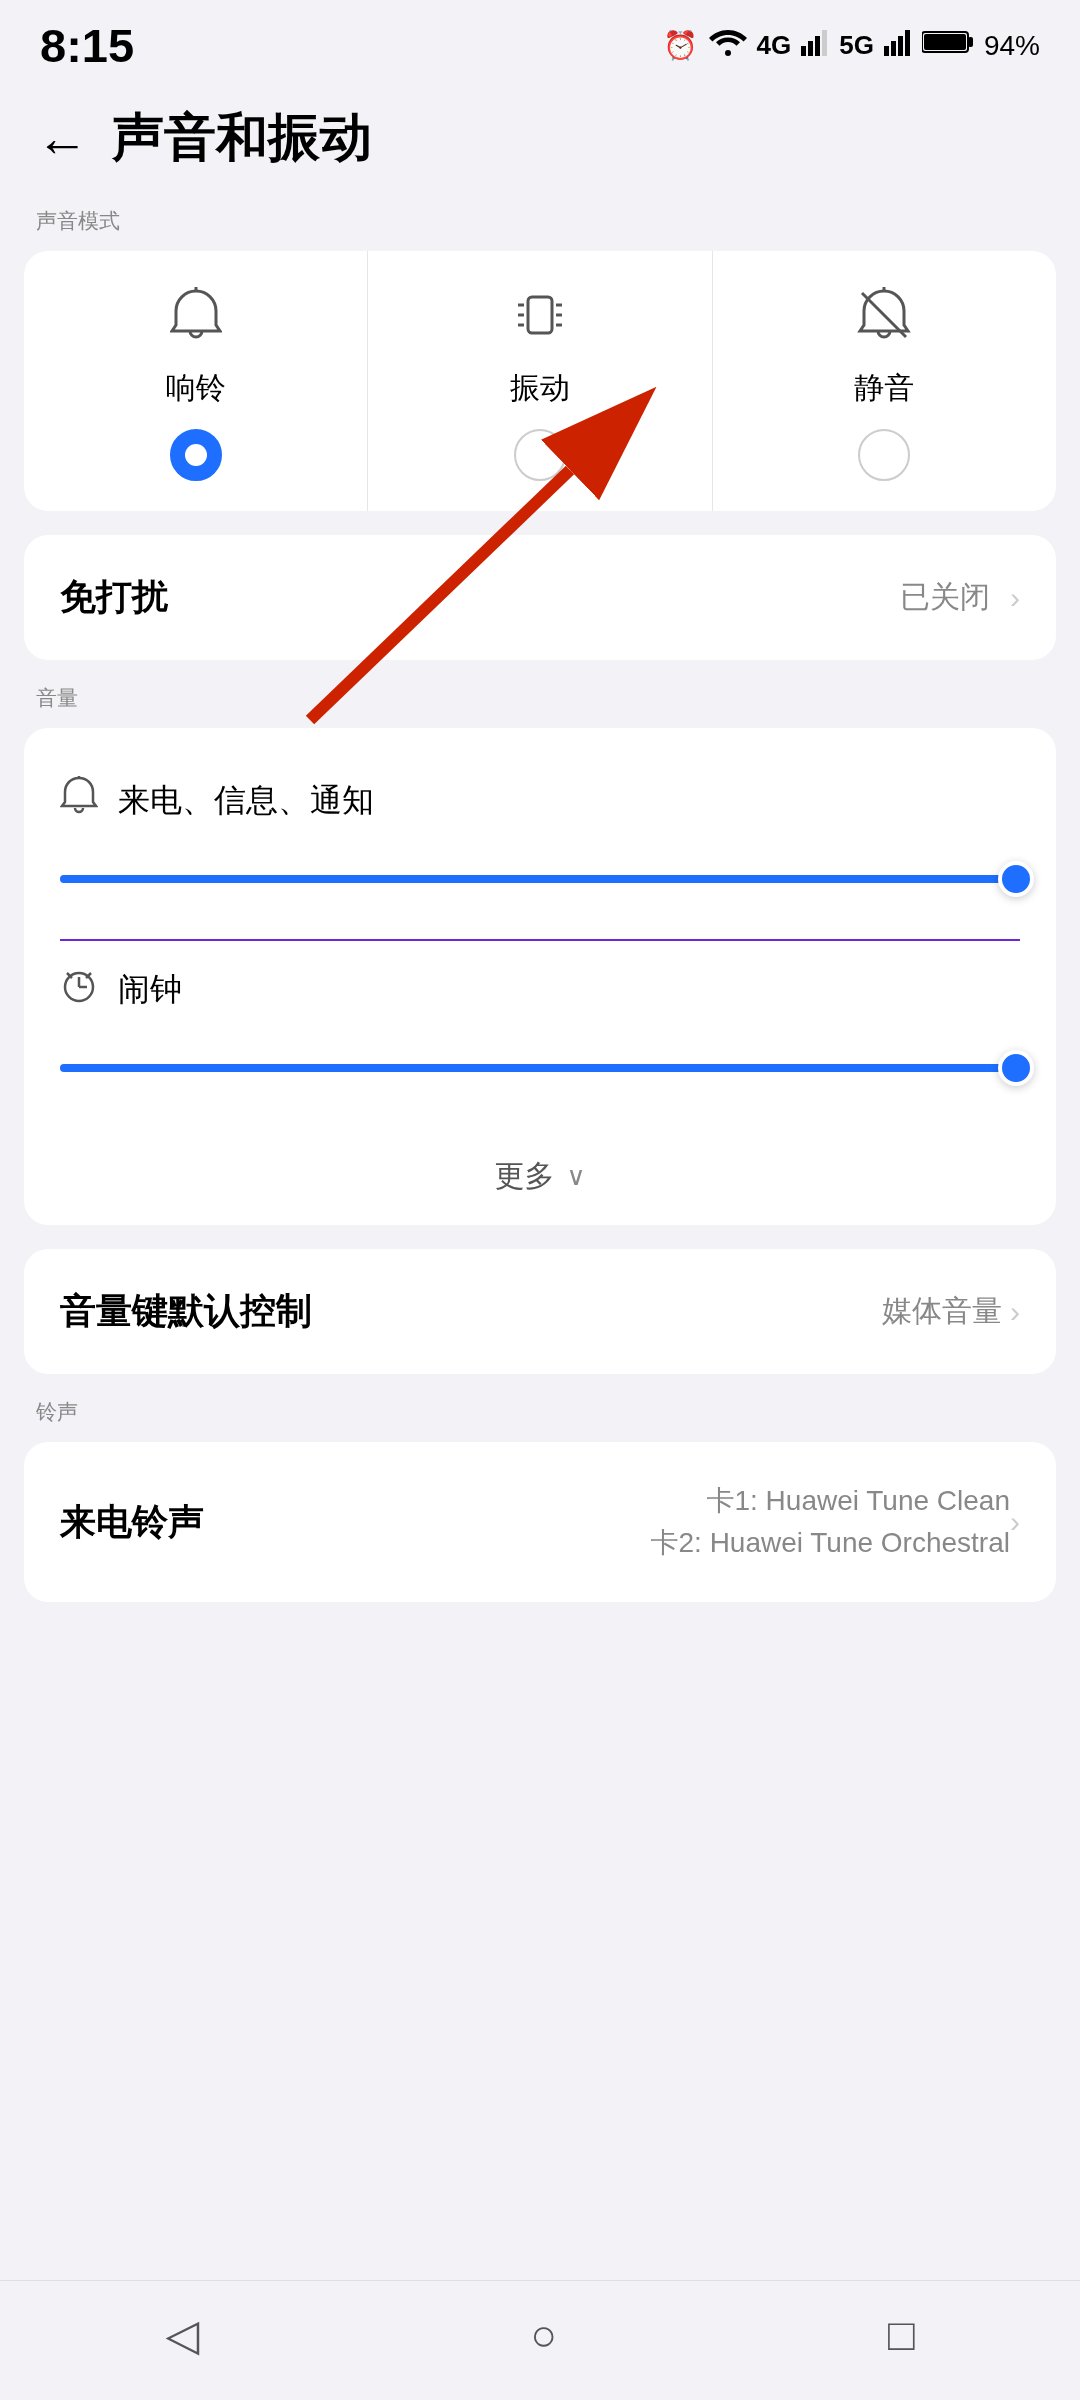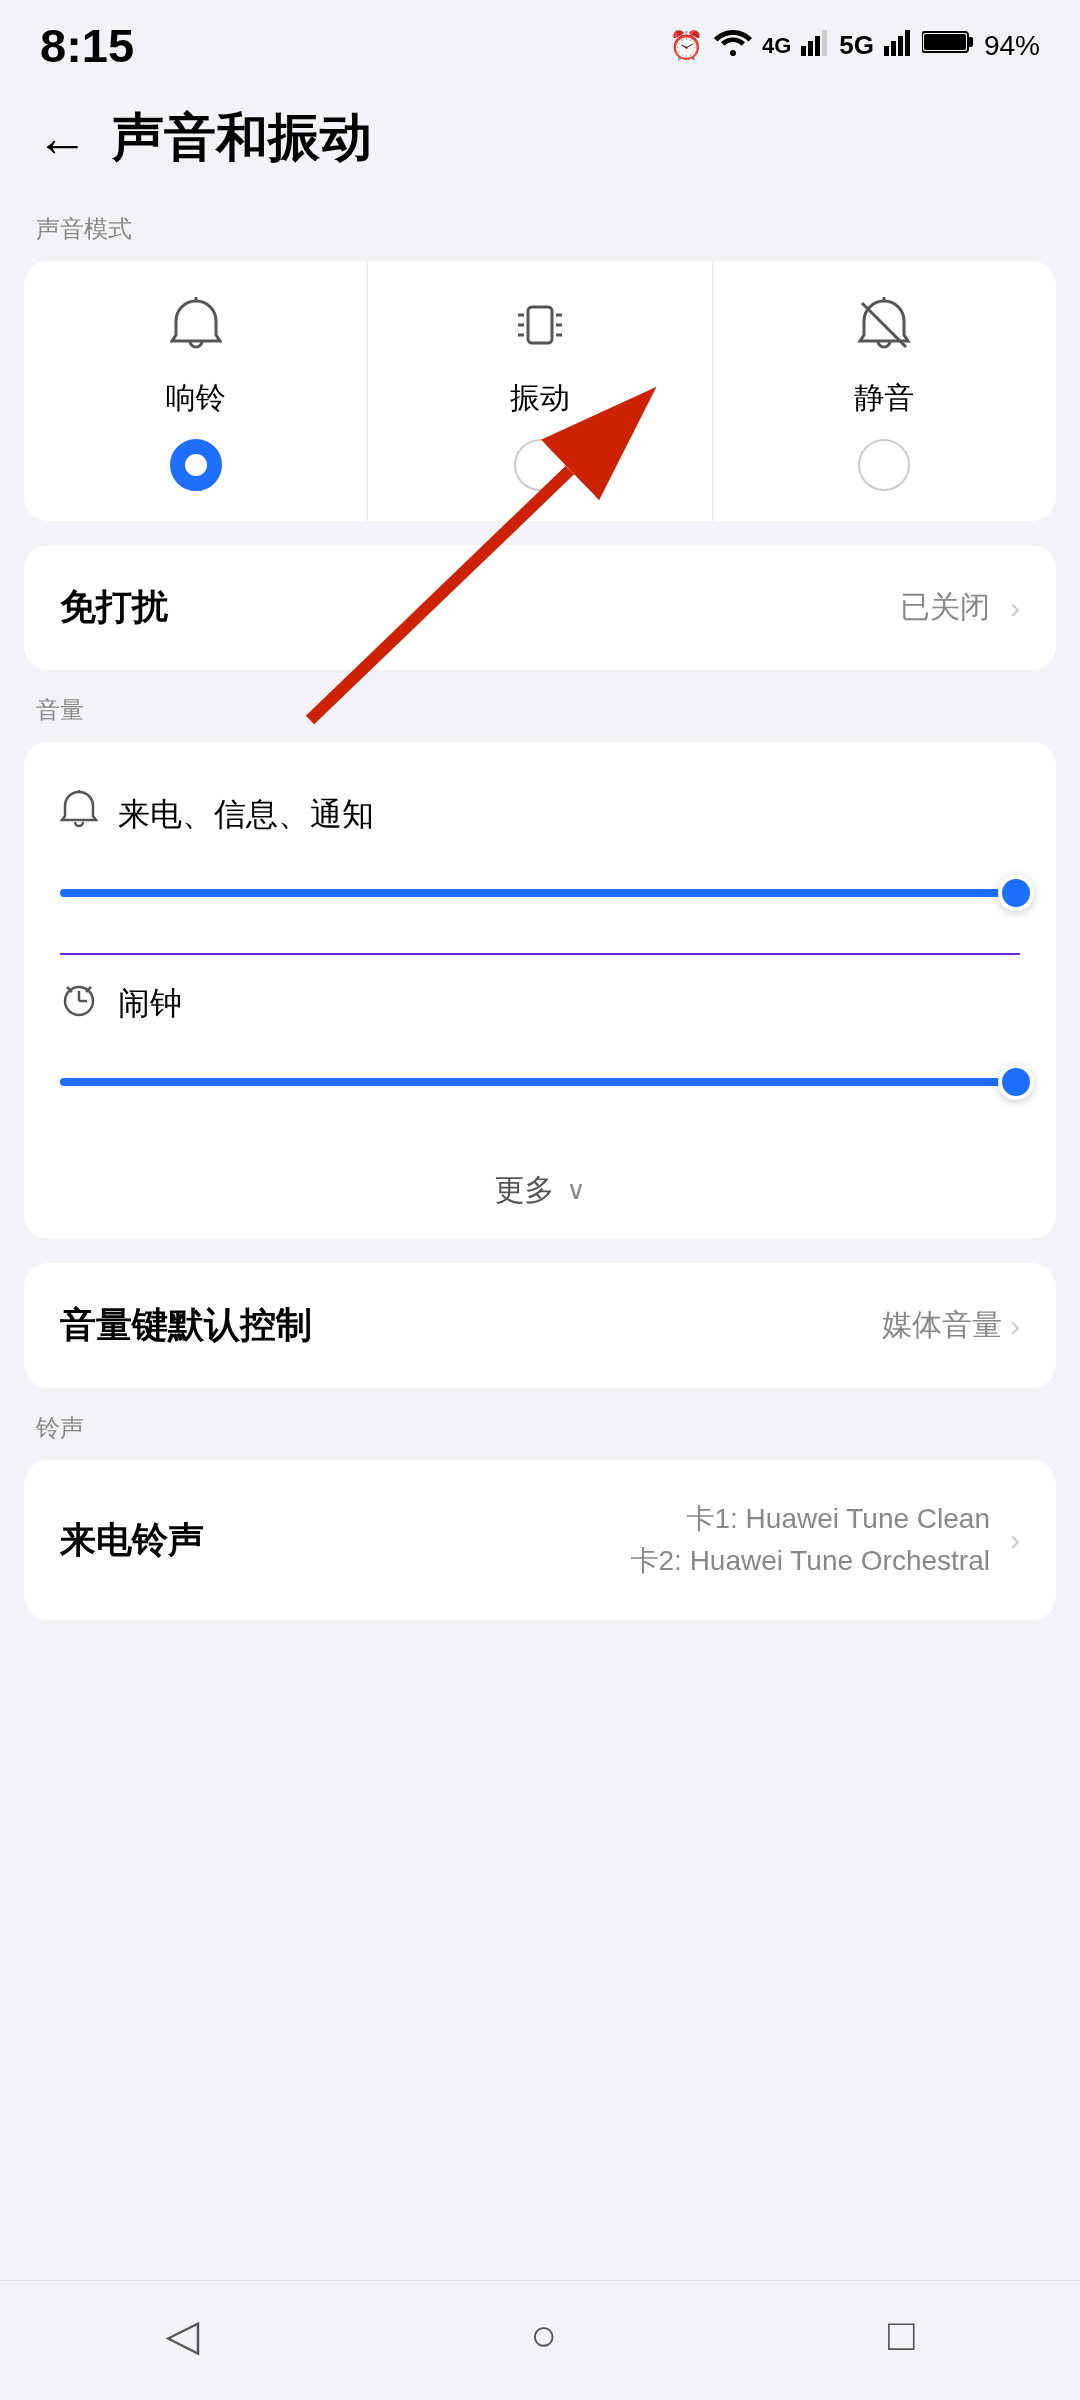--- a/index.html
+++ b/index.html
@@ -54,24 +54,24 @@
       line-height: 1;
     }
     .header-title {
       font-size: 52px;
       font-weight: 700;
       color: #000;
     }
 
     
     .section-label {
-      font-size: 24px;
+      font-size: 21px;
       color: #888;
       padding: 0 36px 16px 36px;
-      margin-top: 10px;
+      margin-top: 4px;
     }
 
     
     .card {
       background: #fff;
       border-radius: 24px;
       margin: 0 24px 24px 24px;
       overflow: hidden;
     }
 
@@ -250,21 +250,21 @@
       padding: 38px 36px;
     }
     .ringtone-title {
       font-size: 36px;
       font-weight: 700;
       color: #000;
     }
     .ringtone-info {
       display: flex;
       align-items: center;
-      gap: 20px;
+      gap: 0;
     }
     .ringtone-info-text {
       text-align: right;
       font-size: 28px;
       color: #888;
       line-height: 1.5;
     }
 
     
     .arrow-overlay {
@@ -301,21 +301,21 @@
   <span class="status-time">8:15</span>
   <div class="status-icons">
     <span>⏰</span>
     <span>
       <svg width="38" height="28" viewBox="0 0 38 28" fill="none">
         <path d="M19 7C13 7 7.5 9.5 3.5 13.5L0 10C5 5 11.5 2 19 2s14 3 19 8l-3.5 3.5C30.5 9.5 25 7 19 7z" fill="#000"></path>
         <path d="M19 14c-3.5 0-6.5 1.5-8.5 3.8L7 14.3C10 11.3 14.3 9.5 19 9.5s9 1.8 12 4.8l-3.5 3.5C25.5 15.5 22.5 14 19 14z" fill="#000"></path>
         <circle cx="19" cy="25" r="3" fill="#000"></circle>
       </svg>
     </span>
-    <span style="font-size:22px;font-weight:700;">4G</span>
+    <span style="font-size:26px;font-weight:700;">4G</span>
     <span>
       <svg width="28" height="28" viewBox="0 0 28 28">
         <rect x="0" y="18" width="5" height="10" fill="#000"></rect>
         <rect x="7" y="13" width="5" height="15" fill="#000"></rect>
         <rect x="14" y="8" width="5" height="20" fill="#000"></rect>
         <rect x="21" y="2" width="5" height="26" fill="#ccc"></rect>
       </svg>
     </span>
     <span style="font-size:26px;font-weight:700;">5G</span>
     <span>

